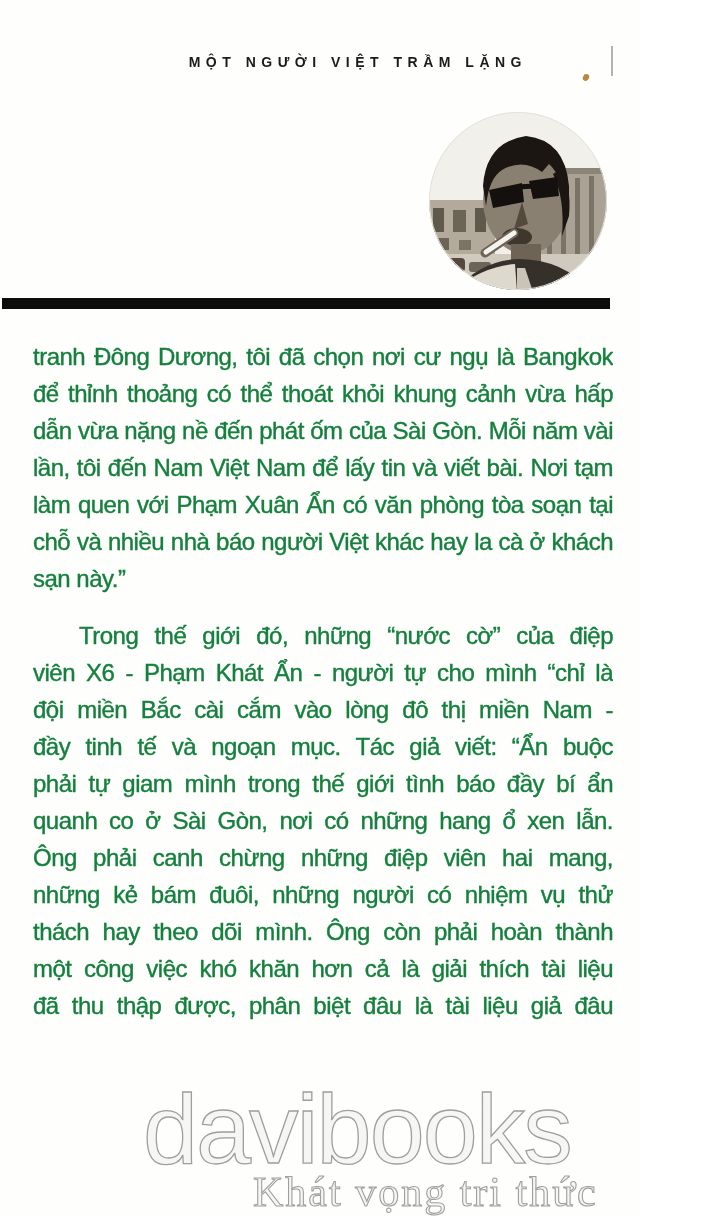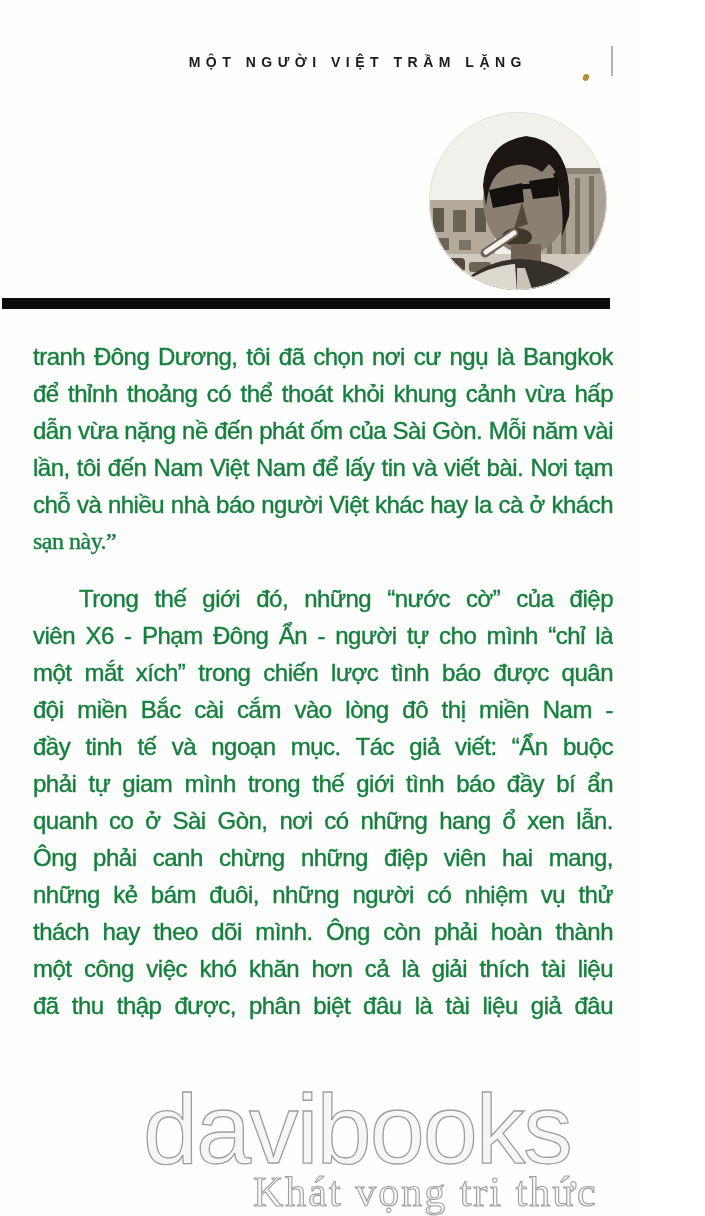--- a/index.html
+++ b/index.html
@@ -84,21 +84,21 @@
     height: 37px;
     line-height: 37px;
     font-size: 24px;
     letter-spacing: -0.5px;
     text-align: justify;
     text-align-last: justify;
     -webkit-text-stroke: 0.4px currentColor;
     white-space: normal;
     overflow: hidden;
   }
-  .line-last { text-align-last: left; font-family: Liberation Serif, serif; }
+  .line-last { text-align-last: left; }
   .line-indent { padding-left: 46px; }
   .para + .para { margin-top: 20px; }
 
   
   .watermark { position: absolute; z-index: 1; pointer-events: none; }
   .wm-brand {
     left: 143px;
     top: 1072px;
     font-family: Liberation Sans, sans-serif;
     font-size: 99px;
@@ -177,27 +177,27 @@
   </div>
 
   <div class="black-bar"></div>
 
   <div class="body-text">
     <div class="para">
         <div class="line">tranh Đông Dương, tôi đã chọn nơi cư ngụ là Bangkok</div>
         <div class="line">để thỉnh thoảng có thể thoát khỏi khung cảnh vừa hấp</div>
         <div class="line">dẫn vừa nặng nề đến phát ốm của Sài Gòn. Mỗi năm vài</div>
         <div class="line">lần, tôi đến Nam Việt Nam để lấy tin và viết bài. Nơi tạm</div>
+        <div class="line">làm quen với Phạm Xuân Ẩn có văn phòng tòa soạn tại</div>
         <div class="line">chỗ và nhiều nhà báo người Việt khác hay la cà ở khách</div>
         <div class="line line-last">sạn này.”</div>
       </div>
     <div class="para">
         <div class="line line-indent">Trong thế giới đó, những “nước cờ” của điệp</div>
-        <div class="line">viên X6 - Phạm Đông Ẩn - người tự cho mình “chỉ là</div>
-        <div class="line">một mắt xích” trong chiến lược tình báo được quân</div>
+        <div class="line">viên X6 - Phạm Khát Ẩn - người tự cho mình “chỉ là</div>
         <div class="line">đội miền Bắc cài cắm vào lòng đô thị miền Nam -</div>
         <div class="line">đầy tinh tế và ngoạn mục. Tác giả viết: “Ẩn buộc</div>
         <div class="line">phải tự giam mình trong thế giới tình báo đầy bí ẩn</div>
         <div class="line">quanh co ở Sài Gòn, nơi có những hang ổ xen lẫn.</div>
         <div class="line">Ông phải canh chừng những điệp viên hai mang,</div>
         <div class="line">những kẻ bám đuôi, những người có nhiệm vụ thử</div>
         <div class="line">thách hay theo dõi mình. Ông còn phải hoàn thành</div>
         <div class="line">một công việc khó khăn hơn cả là giải thích tài liệu</div>
         <div class="line">đã thu thập được, phân biệt đâu là tài liệu giả đâu</div>
       </div>

